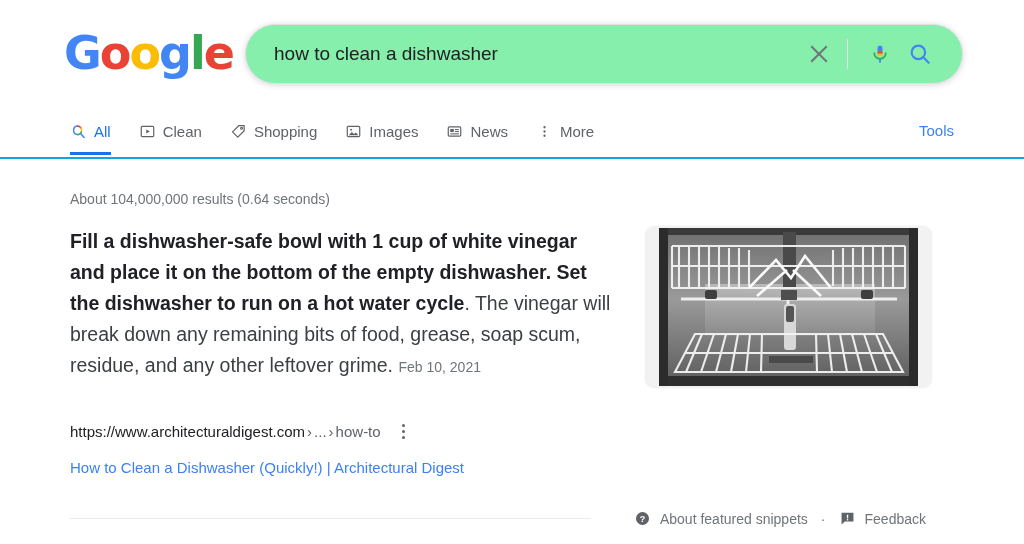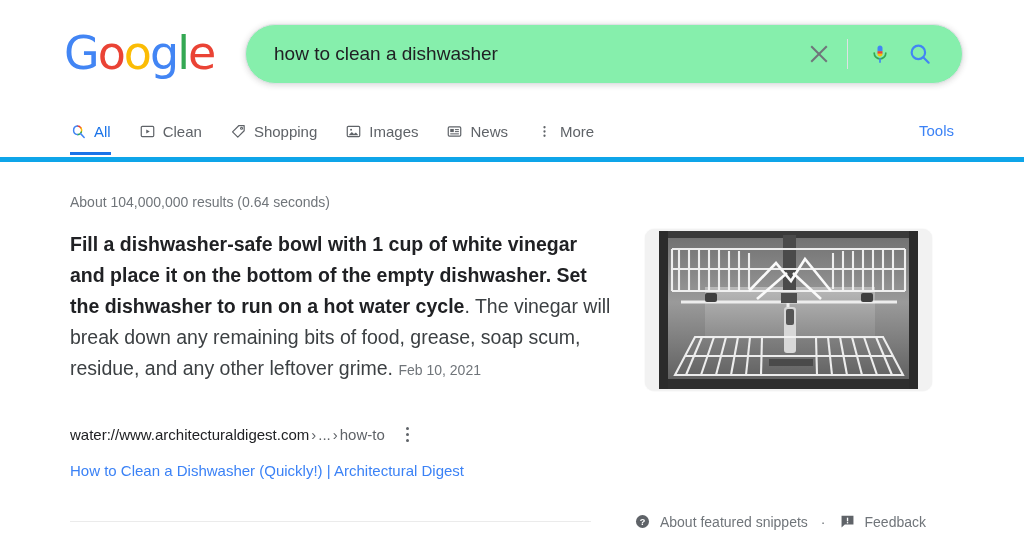--- a/index.html
+++ b/index.html
@@ -22,21 +22,21 @@
     height: 108px;
   }
   .logo {
     position: absolute;
     left: 64px;
     top: 30px;
     font-size: 46px;
     line-height: 46px;
     letter-spacing: -2.0px;
     font-family: "DejaVu Sans", sans-serif;
-    font-weight: 400;
+    font-weight: 700;
     user-select: none;
   }
   .logo span { display: inline-block; }
 
   .searchbar {
     position: absolute;
     left: 245px;
     top: 24px;
     width: 718px;
     height: 60px;
@@ -89,21 +89,21 @@
     height: 30px;
     background: #dfe1e5;
     margin: 0 12px 0 8px;
     flex: 0 0 auto;
   }
 
   
   .nav {
     position: relative;
     height: 49px;
-    border-bottom: 5px solid #0ea5e9;
+    border-bottom: 2px solid #0ea5e9;
   }
   .nav-inner {
     position: absolute;
     left: 64px;
     right: 60px;
     top: 0;
     height: 49px;
     display: flex;
     align-items: flex-start;
   }
@@ -442,21 +442,21 @@
           <line x1="207" y1="108" x2="217" y2="146"></line>
           <line x1="219" y1="108" x2="232" y2="146"></line>
           <line x1="231" y1="108" x2="247" y2="146"></line>
         </g>
         <rect x="124" y="130" width="44" height="7" fill="#4a4a4a"></rect>
         <rect x="23" y="150" width="241" height="10" fill="#2e2e2e"></rect>
       </svg>
     </div>
 
     <div class="source-row">
-      <div class="source-url"><span>water://www.architecturaldigest.com</span><span class="crumb-sep">›</span><span class="crumb">...</span><span class="crumb-sep">›</span><span class="crumb">how-to</span></div>
+      <div class="source-url"><span>https://www.architecturaldigest.com</span><span class="crumb-sep">›</span><span class="crumb">...</span><span class="crumb-sep">›</span><span class="crumb">how-to</span></div>
 
       <div class="kebab">
         <i></i>
         <i></i>
         <i></i>
       </div>
     </div>
 
     <a class="result-title">How to Clean a Dishwasher (Quickly!) | Architectural Digest</a>
 

